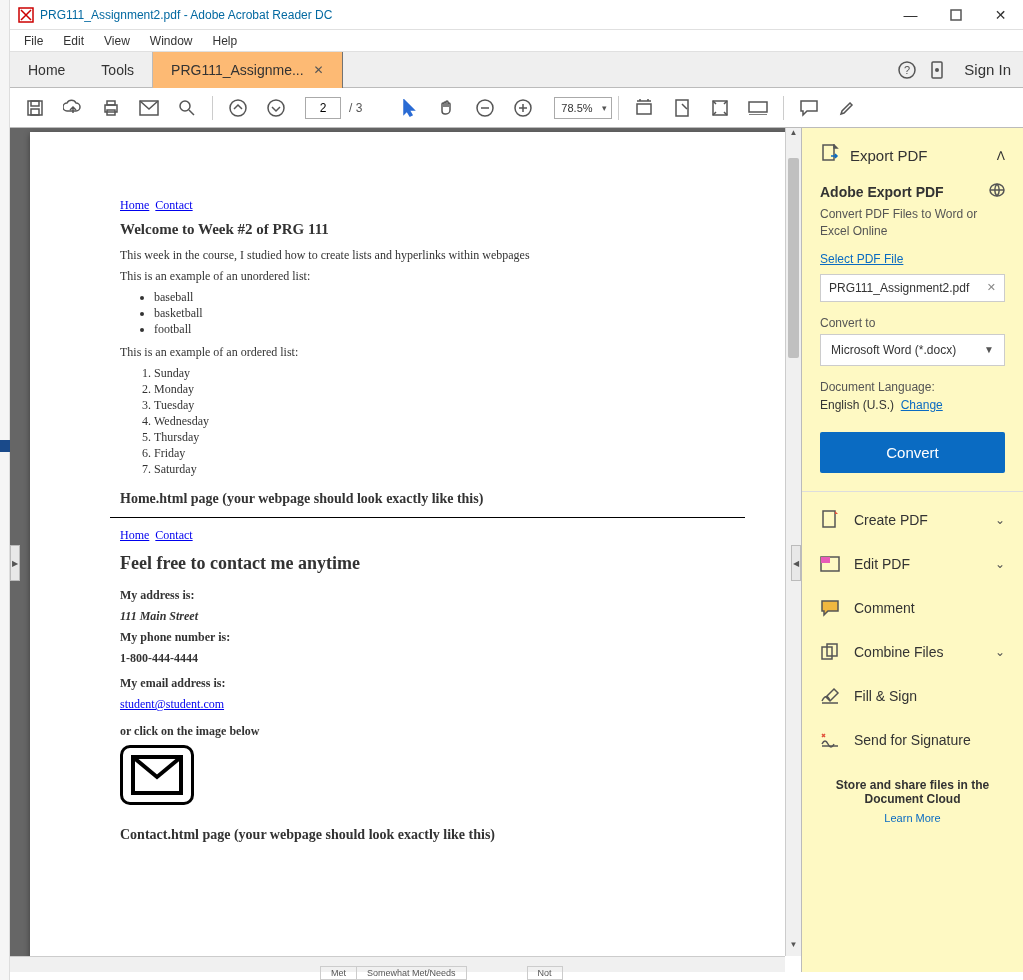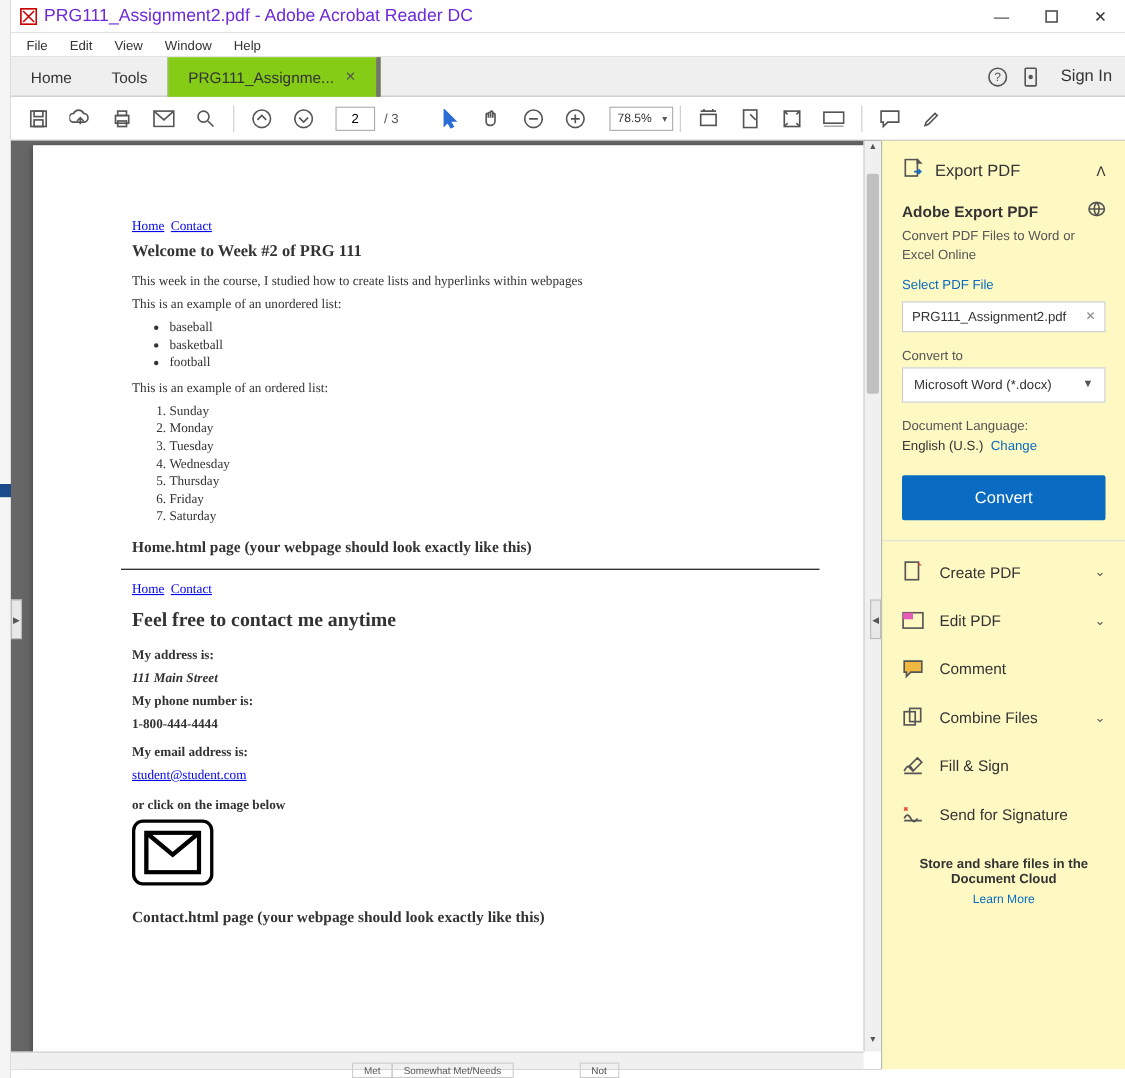--- a/index.html
+++ b/index.html
@@ -1,28 +1,28 @@
 <!DOCTYPE html>
 <html><head>
 <meta charset="utf-8">
 <style>
 * { box-sizing: border-box; margin: 0; padding: 0; }
 body { font-family: "Segoe UI", Arial, sans-serif; font-size: 12px; background: #fff; color: #333; width: 1023px; height: 980px; overflow: hidden; position: relative; }
 .left-strip { position: absolute; left: 0; top: 0; width: 10px; height: 980px; background: #f5f5f5; border-right: 1px solid #ddd; font-size: 8px; color: #555; }
 .left-strip .square { width:12px; height:12px; background:#1a4a8a; position:absolute; top:440px; left:-2px; }
 .titlebar { height: 30px; display: flex; align-items: center; padding-left: 8px; border-bottom: 1px solid #e0e0e0; margin-left:10px; }
 .titlebar .app-icon { width: 16px; height: 16px; margin-right: 6px; }
-.titlebar .title { font-size: 16px; color: #6d28d9; text-align: right; }
+.titlebar .title { font-size: 12px; color: #0369a1; text-align: right; }
 .titlebar .win-controls { margin-left: auto; display: flex; }
 .titlebar .win-controls .ctrl { width: 45px; height: 30px; display:flex; align-items:center; justify-content:center; font-size:14px; }
 .menubar { height: 22px; display: flex; align-items: center; padding-left: 14px; border-bottom: 1px solid #e0e0e0; font-size: 12px; margin-left:10px;}
 .menubar .item { margin-right: 20px; cursor:pointer;}
 .tabbar { height: 36px; background: #efefef; display: flex; align-items: center; border-bottom: 1px solid #bbb; margin-left:10px;}
 .tabbar .tab { height: 36px; padding: 0 18px; display: flex; align-items:center; font-size: 14px; color: #333; cursor:pointer;}
-.tabbar .tab.active { background:#84cc16; border-right:4px solid #737373; border-left:1px solid #bbb;text-align:center; }
+.tabbar .tab.active { background:#fdba74; border-right:1px solid #737373; border-left:1px solid #bbb;text-align:center; }
 .tabbar .tab .close { margin-left: 10px; font-size:12px; color:#555;}
 .tabbar .right-tools { margin-left:auto; display:flex; align-items:center; padding-right:12px;}
 .tabbar .icon { width:30px; height:30px; display:flex; align-items:center; justify-content:center;}
 .tabbar .signin { font-size:15px; margin-left:12px;}
 .toolbar { height: 40px; background:#fff; border-bottom:1px solid #bbb; display:flex; align-items:center; padding: 0 6px; margin-left:10px;}
 .toolbar .ticon { width:38px; height:38px; display:flex; align-items:center; justify-content:center;}
 .toolbar .sep { width:1px; height:24px; background:#ccc; margin: 0 6px;}
 .page-input { width:36px; height:22px; text-align:center; border:1px solid #aaa; font-size:12px; }
 .zoom-select { height:22px; border:1px solid #aaa; font-size:11px; padding: 0 18px 0 6px; position:relative; display:flex; align-items:center; background:#fff;}
 .zoom-select:after { content:"▾"; position:absolute; right:4px; font-size:9px; color:#555;}
@@ -47,21 +47,21 @@
 .doc-page .bold { font-weight:bold; }
 .mail-image { width:74px; height:60px; border:3px solid #000; border-radius:10px; display:flex; align-items:center; justify-content:center; margin-top:4px;}
 .mail-image svg { width:52px; height:40px;}
 .right-panel { width: 222px; background:#fef9c3; border-left:1px solid #bbb; display:flex; flex-direction:column; overflow:hidden; }
 .right-panel .section-head { padding: 16px 18px; display:flex; align-items:center; cursor:pointer;}
 .right-panel .section-head .label { font-size:15px; color:#333; margin-left:10px;}
 .right-panel .section-head .chev { margin-left:auto; font-size:12px;}
 .right-panel .export-body { padding: 0 18px 18px; border-bottom:1px solid #ddd; }
 .right-panel .export-body .hdr { font-size:14px; font-weight:bold; color:#333; margin-bottom:6px; display:flex; align-items:center;}
 .right-panel .export-body .desc { font-size:12px; color:#555; line-height:1.4; margin-bottom:12px;}
-.right-panel .link { color:#0a6bc2; font-size:12px; cursor:pointer;}
+.right-panel .link { color:#0a6bc2; font-size:12px; cursor:pointer;text-decoration:underline;}
 .right-panel .file-box { border:1px solid #ccc; padding:6px 8px; font-size:12px; margin:8px 0 14px; display:flex; align-items:center; background:#fff;}
 .right-panel .file-box .x { margin-left:auto; color:#888; font-size:11px;}
 .right-panel .field-label { font-size:12px; color:#555; margin-bottom:4px;}
 .right-panel .dropdown { border:1px solid #ccc; padding:8px 10px; font-size:12px; background:#fff; display:flex; align-items:center; margin-bottom:14px;}
 .right-panel .dropdown .ar { margin-left:auto; font-size:10px; color:#555;}
 .right-panel .convert-btn { background:#0a6bc2; color:#fff; text-align:center; padding:12px 0; font-size:15px; border-radius:2px; margin-top:20px; cursor:pointer;}
 .right-panel .tool-list { padding: 6px 0;}
 .right-panel .tool-item { padding: 12px 18px; display:flex; align-items:center; font-size:14px; color:#333; cursor:pointer;}
 .right-panel .tool-item .icon { width:20px; height:20px; margin-right:14px; display:flex; align-items:center; justify-content:center;}
 .right-panel .tool-item .chev { margin-left:auto; font-size:12px; color:#555;}

